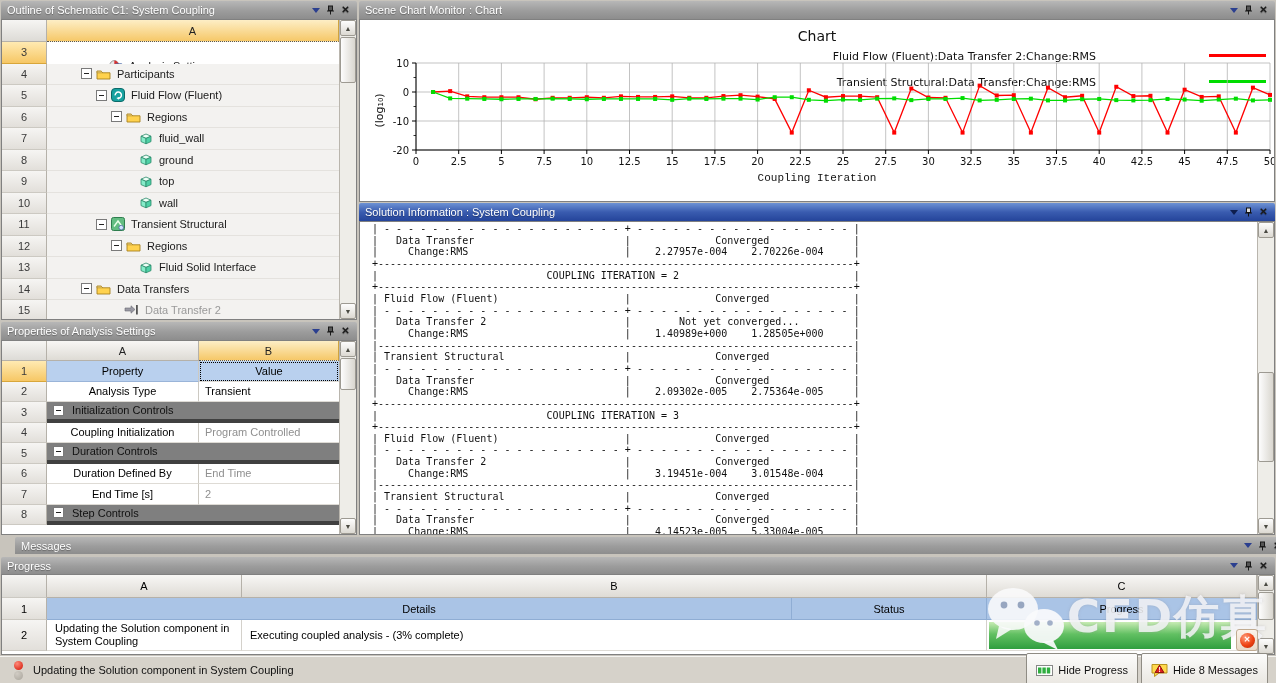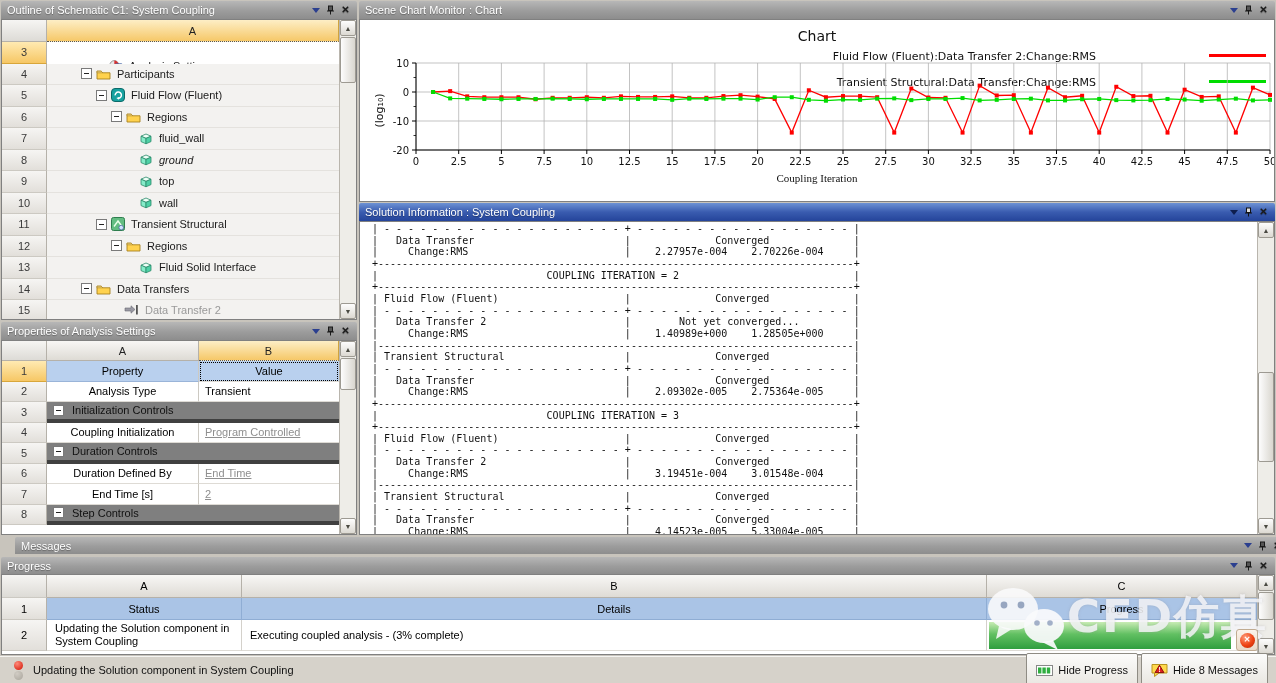--- a/index.html
+++ b/index.html
@@ -42,28 +42,28 @@
   .exp-spacer { width:13px; flex:none; }
   .ticon { flex:none; display:flex; }
 
   
   .prow { display:flex; height:20.5px; }
   .pA { width:152px; display:flex; align-items:center; justify-content:center; font-size:11px; background:#fff; border-right:1px solid #ccc9c2; border-bottom:1px solid #dedbd5; }
   .pB { flex:1; display:flex; align-items:center; font-size:11px; padding-left:6px; background:#fff; border-bottom:1px solid #dedbd5; }
   .prow.hdr1 .pA { background:#b9d0ee; border-bottom:1px solid #9ab4d8; }
   .prow.hdr1 .pB { background:#b9d0ee; justify-content:center; padding-left:0; outline:1px dotted #000; outline-offset:-2px; }
   .prow.group .pgroup { flex:1; display:flex; align-items:center; background:#7f7f7f; font-size:11px; color:#111; padding-left:6px; border-bottom:4px solid #404040; }
-  .prow .muted { color:#8f8f8f;text-decoration:underline; }
+  .prow .muted { color:#8f8f8f; }
 
   
   .chart-title { position:absolute; top:8px; left:0; right:0; text-align:center; font-size:14px; color:#111; font-family:"DejaVu Sans", sans-serif; }
   .leg-row { position:absolute; font-size:11px; color:#111; font-family:"DejaVu Sans", sans-serif; }
   .leg-swatch { position:absolute; height:3px; width:57px; }
   .ylab { position:absolute; left:2px; top:84px; transform:rotate(-90deg); transform-origin:center; font-size:11px; font-family:"DejaVu Sans", sans-serif; color:#111; }
-  .xlab { position:absolute; top:152px; left:0; right:0; text-align:center; font-size:11px; font-family:Liberation Serif, serif; color:#111; }
+  .xlab { position:absolute; top:152px; left:0; right:0; text-align:center; font-size:11px; font-family:Liberation Mono, monospace; color:#111; }
 
   
   .console { position:absolute; left:12px; top:1px; font-family:"DejaVu Sans Mono", monospace; font-size:10px; line-height:11.65px; white-space:pre; color:#111; }
 
   
   .ptable-row { display:flex; }
   .pt-num { width:45px; background:linear-gradient(#f6f5f3,#e2dfda); border-right:1px solid #b5b1a9; border-bottom:1px solid #ccc9c2; display:flex; align-items:center; justify-content:center; font-size:11px; }
   .pt-a { width:195px; } .pt-b { width:745px; } .pt-c { flex:1; }
   .pt-cell { border-right:1px solid #d4d1cb; border-bottom:1px solid #dedbd5; background:#fff; display:flex; align-items:center; font-size:11px; }
   .pt-head { background:linear-gradient(#f8f7f5,#dedbd5); justify-content:center; border-right:1px solid #b5b1a9; border-bottom:1px solid #b5b1a9; }
@@ -175,21 +175,21 @@
                   <polygon points="2,4.2 7,2 12,4.2 7,6.4" fill="#eefff7" stroke="#2a8a6a" stroke-width="0.8"></polygon>
                   <polygon points="2,4.2 7,6.4 7,11.8 2,9.6" fill="#86ecc9" stroke="#2a8a6a" stroke-width="0.8"></polygon>
                   <polygon points="12,4.2 7,6.4 7,11.8 12,9.6" fill="#4ed0a6" stroke="#2a8a6a" stroke-width="0.8"></polygon>
                 </svg>
               </span>
               <span class="lbl">fluid_wall</span>
             </div>
           </div>
           <div class="trow">
             <div class="numcell">8</div>
-            <div class="treecell" style="padding-left: 79px; font-style: italic;">
+            <div class="treecell" style="padding-left: 79px;">
               <span class="exp-spacer"></span>
               <span class="ticon">
                 <svg width="14" height="13">
                   <polygon points="2,4.2 7,2 12,4.2 7,6.4" fill="#eefff7" stroke="#2a8a6a" stroke-width="0.8"></polygon>
                   <polygon points="2,4.2 7,6.4 7,11.8 2,9.6" fill="#86ecc9" stroke="#2a8a6a" stroke-width="0.8"></polygon>
                   <polygon points="12,4.2 7,6.4 7,11.8 12,9.6" fill="#4ed0a6" stroke="#2a8a6a" stroke-width="0.8"></polygon>
                 </svg>
               </span>
               <span class="lbl">ground</span>
             </div>
@@ -684,22 +684,22 @@
   <div class="pbody" style="top:17px; background:#fff;">
     <div style="position:absolute; left:0; top:0; right:17px; bottom:0;">
       <div class="ptable-row" style="height:23px;">
         <div class="pt-num" style="background:linear-gradient(#f6f5f3,#dddbd6);"></div>
         <div class="pt-cell pt-head pt-a">A</div>
         <div class="pt-cell pt-head pt-b">B</div>
         <div class="pt-cell pt-head pt-c">C</div>
       </div>
       <div class="ptable-row" style="height:22px;">
         <div class="pt-num">1</div>
+        <div class="pt-cell pt-blue pt-b">Details</div>
         <div class="pt-cell pt-blue pt-a">Status</div>
-        <div class="pt-cell pt-blue pt-b">Details</div>
         <div class="pt-cell pt-blue pt-c">Progress</div>
       </div>
       <div class="ptable-row" style="height:31px;">
         <div class="pt-num">2</div>
         <div class="pt-cell pt-a">
             <span class="pt-txt">Updating the Solution component in System Coupling</span>
           </div>
         <div class="pt-cell pt-b">
             <span class="pt-txt">Executing coupled analysis - (3% complete)</span>
           </div>

